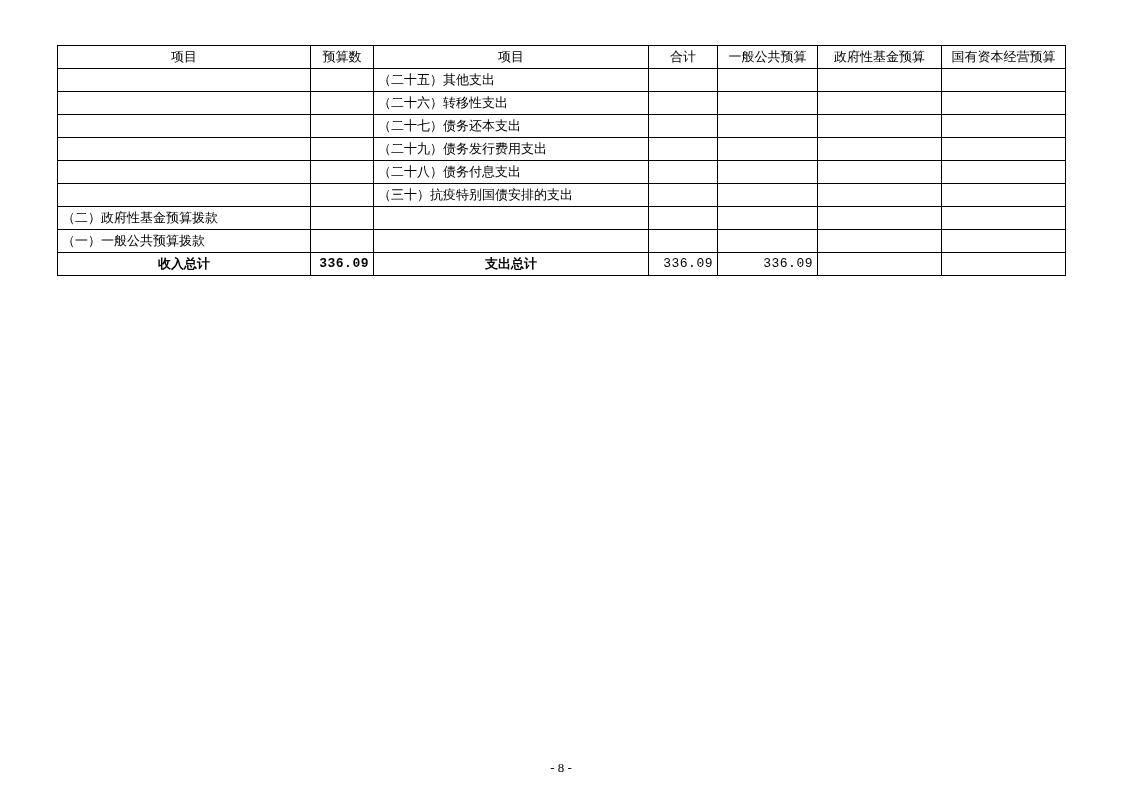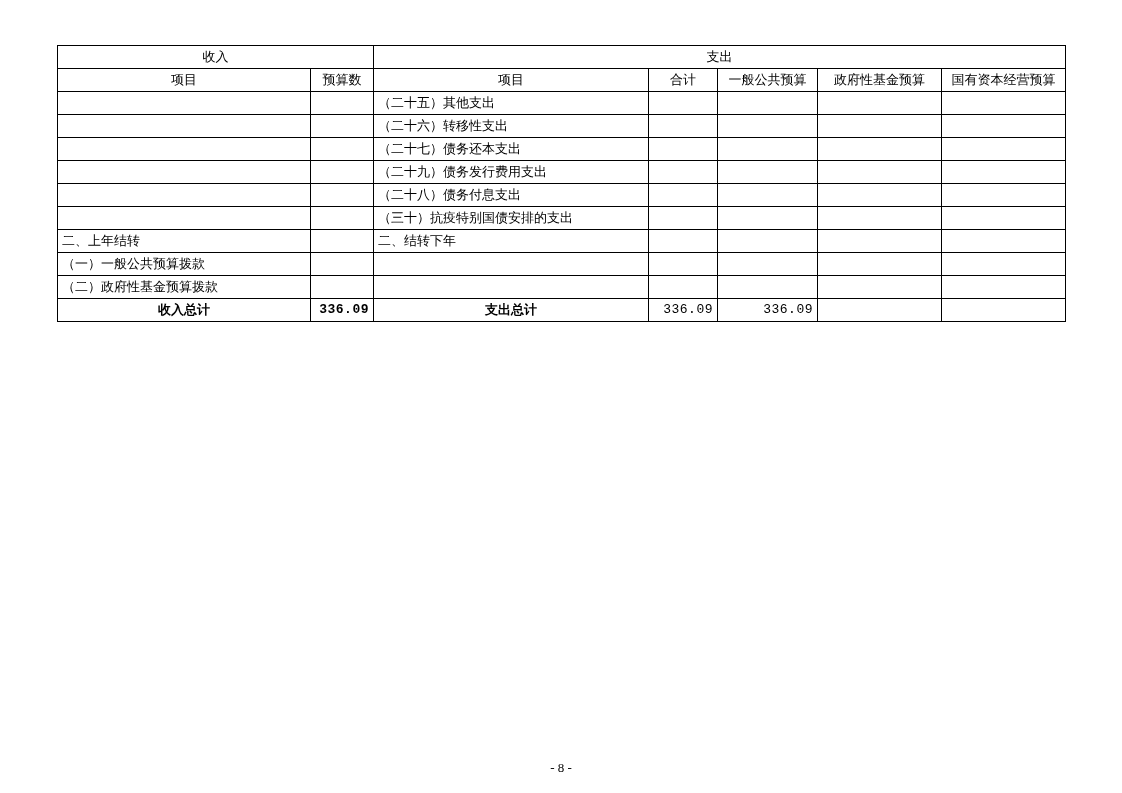--- a/index.html
+++ b/index.html
@@ -80,24 +80,20 @@
         <col class="w-item-in">
         <col class="w-num-in">
         <col class="w-item-out">
         <col class="w-total">
         <col class="w-general">
         <col class="w-fund">
         <col class="w-stateop">
       </colgroup>
       <tbody>
         <tr class="hdr-group">
-          <td class="c-center" colspan="2">收入</td>
-          <td class="c-center" colspan="5">支出</td>
-        </tr>
-        <tr class="hdr-group">
           <td class="c-center">项目</td>
           <td class="c-center">预算数</td>
           <td class="c-center">项目</td>
           <td class="c-center">合计</td>
           <td class="c-center">一般公共预算</td>
           <td class="c-center">政府性基金预算</td>
           <td class="c-center">国有资本经营预算</td>
         </tr>
 
       <tr>
@@ -148,39 +144,30 @@
           <tr>
             <td class="c-left"></td>
             <td class="c-right num"></td>
             <td class="c-left indent1">（三十）抗疫特别国债安排的支出</td>
             <td class="c-right num"></td>
             <td class="c-right num"></td>
             <td class="c-right num"></td>
             <td class="c-right num"></td>
           </tr>
           <tr>
-            <td class="c-left indent1">二、上年结转</td>
-            <td class="c-right num"></td>
-            <td class="c-left indent1">二、结转下年</td>
-            <td class="c-right num"></td>
-            <td class="c-right num"></td>
-            <td class="c-right num"></td>
-            <td class="c-right num"></td>
-          </tr>
-          <tr>
-            <td class="c-left indent2">（一）一般公共预算拨款</td>
+            <td class="c-left indent2">（二）政府性基金预算拨款</td>
             <td class="c-right num"></td>
             <td class="c-left"></td>
             <td class="c-right num"></td>
             <td class="c-right num"></td>
             <td class="c-right num"></td>
             <td class="c-right num"></td>
           </tr>
           <tr>
-            <td class="c-left indent2">（二）政府性基金预算拨款</td>
+            <td class="c-left indent2">（一）一般公共预算拨款</td>
             <td class="c-right num"></td>
             <td class="c-left"></td>
             <td class="c-right num"></td>
             <td class="c-right num"></td>
             <td class="c-right num"></td>
             <td class="c-right num"></td>
           </tr>
           <tr>
             <td class="c-center bold">收入总计</td>
             <td class="c-right num bold">336.09</td>

